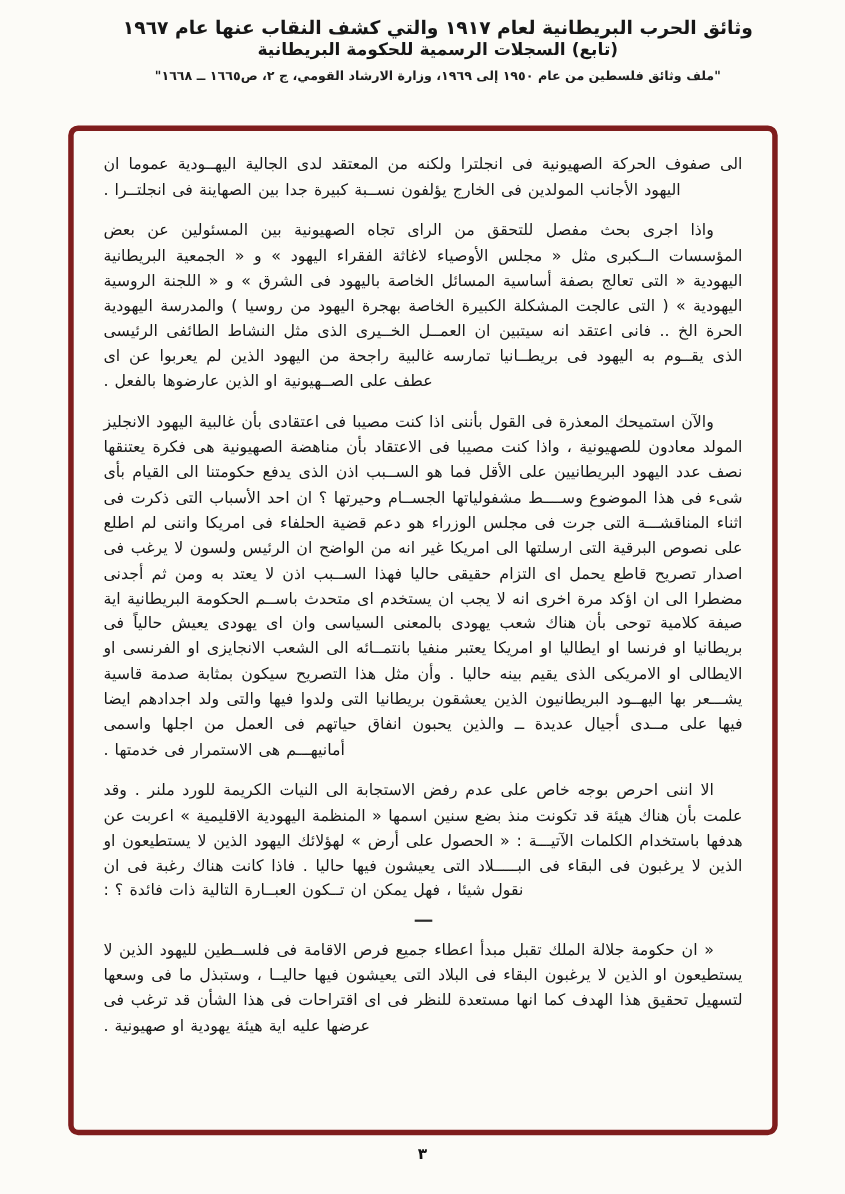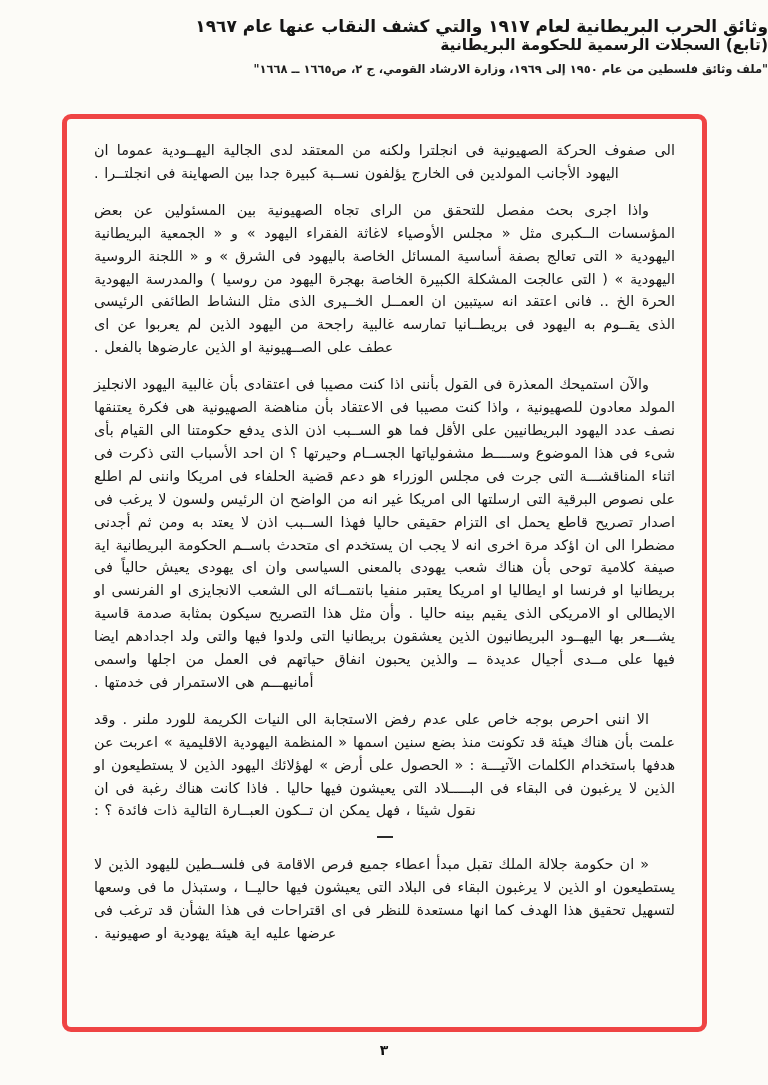--- a/index.html
+++ b/index.html
@@ -14,21 +14,21 @@
     font-family: "DejaVu Sans", sans-serif;
     color: #161616;
     overflow: hidden;
   }
   
   .doc-header {
     position: absolute;
     top: 16px;
     left: 0;
     right: 0;
-    text-align: right;
+    text-align: center;
     direction: rtl;
     padding-left: 28px;
   }
   .doc-header .h-line1 {
     font-size: 17px;
     font-weight: bold;
     letter-spacing: 0.2px;
   }
   .doc-header .h-line2 {
     font-size: 15.5px;
@@ -41,21 +41,21 @@
     color: #1d1d1d;
   }
   
   .doc-frame {
     position: absolute;
     left: 62px;
     top: 114px;
     width: 645px;
     height: 918px;
     box-sizing: border-box;
-    border: 5px solid #ef4444;
+    border: 5px solid #7f1d1d;
     border-radius: 9px;
     padding: 20px 27px 8px 27px;
     direction: rtl;
     overflow: hidden;
     background: transparent;
   }
   .doc-frame p.body-par {
     margin: 0 0 14px 0;
     font-size: 14.4px;
     line-height: 22.9px;

